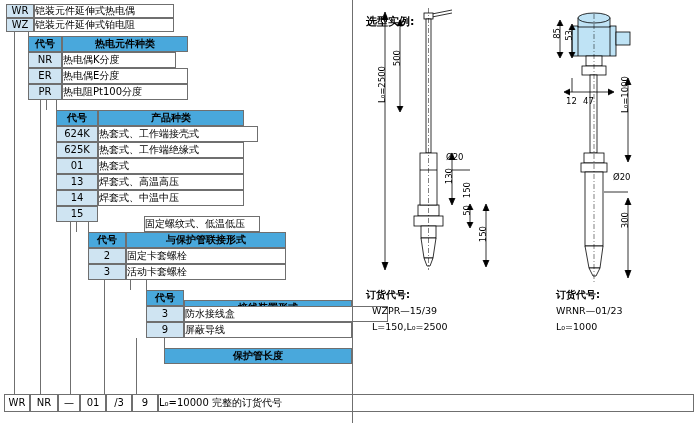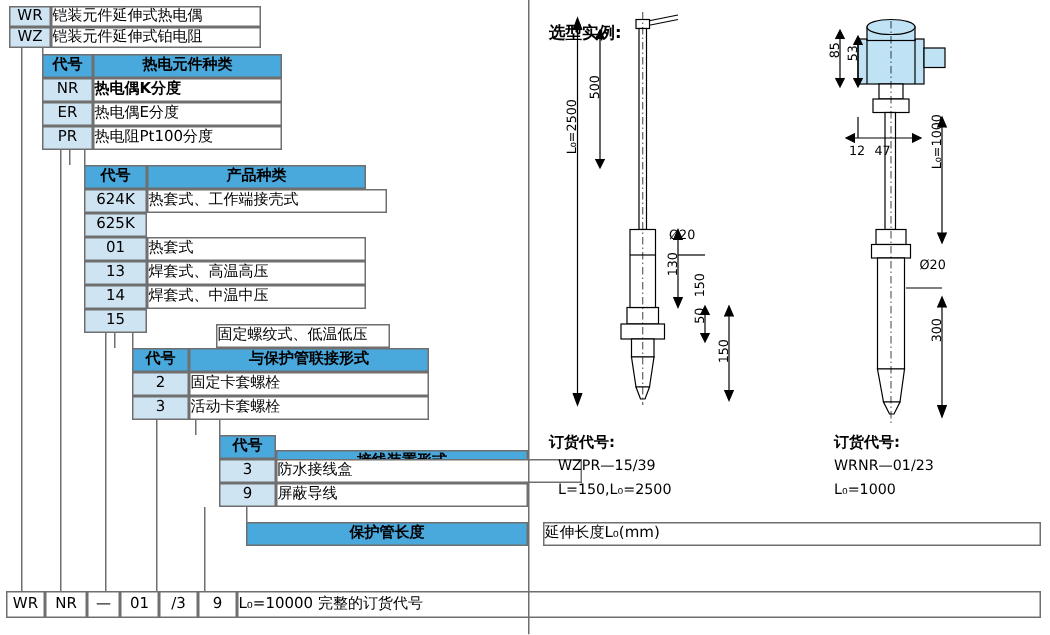--- a/index.html
+++ b/index.html
@@ -55,35 +55,36 @@
   <div class="cell code" style="left:6px;top:4px;width:28px;height:14px;">WR</div>
   <div class="cell left plain" style="left:34px;top:4px;width:140px;height:14px;">铠装元件延伸式热电偶</div>
 
   <div class="cell code" style="left:6px;top:18px;width:28px;height:14px;">WZ</div>
   <div class="cell left plain" style="left:34px;top:18px;width:140px;height:14px;">铠装元件延伸式铂电阻</div>
 
   <div class="cell hdr" style="left:28px;top:36px;width:34px;height:16px;">代号</div>
   <div class="cell hdr" style="left:62px;top:36px;width:126px;height:16px;text-align:right;">热电元件种类</div>
 
   <div class="cell code" style="left:28px;top:52px;width:34px;height:16px;">NR</div>
-  <div class="cell left plain" style="left:62px;top:52px;width:126px;height:16px;font-weight:bold;">热电偶K分度</div>
+  <div class="cell left plain" style="left:62px;top:52px;width:114px;height:16px;">热电偶K分度</div>
 
   <div class="cell code" style="left:28px;top:68px;width:34px;height:16px;">ER</div>
   <div class="cell left plain" style="left:62px;top:68px;width:126px;height:16px;">热电偶E分度</div>
 
   <div class="cell code" style="left:28px;top:84px;width:34px;height:16px;">PR</div>
   <div class="cell left plain" style="left:62px;top:84px;width:126px;height:16px;">热电阻Pt100分度</div>
 
   <div class="cell hdr" style="left:56px;top:110px;width:42px;height:16px;">代号</div>
   <div class="cell hdr" style="left:98px;top:110px;width:146px;height:16px;">产品种类</div>
 
   <div class="cell code" style="left:56px;top:126px;width:42px;height:16px;">624K</div>
   <div class="cell left plain" style="left:98px;top:126px;width:160px;height:16px;">热套式、工作端接壳式</div>
 
   <div class="cell code" style="left:56px;top:142px;width:42px;height:16px;">625K</div>
+  <div class="cell left plain" style="left:98px;top:142px;width:146px;height:16px;">热套式、工作端绝缘式</div>
 
   <div class="cell code" style="left:56px;top:158px;width:42px;height:16px;">01</div>
   <div class="cell left plain" style="left:98px;top:158px;width:146px;height:16px;">热套式</div>
 
   <div class="cell code" style="left:56px;top:174px;width:42px;height:16px;">13</div>
   <div class="cell left plain" style="left:98px;top:174px;width:146px;height:16px;">焊套式、高温高压</div>
 
   <div class="cell code" style="left:56px;top:190px;width:42px;height:16px;">14</div>
   <div class="cell left plain" style="left:98px;top:190px;width:146px;height:16px;">焊套式、中温中压</div>
 
@@ -102,21 +103,20 @@
   <div class="cell hdr" style="left:146px;top:290px;width:38px;height:16px;">代号</div>
   <div class="cell hdr" style="left:184px;top:300px;width:168px;height:16px;">接线装置形式</div>
 
   <div class="cell code" style="left:146px;top:306px;width:38px;height:16px;">3</div>
   <div class="cell left plain" style="left:184px;top:306px;width:204px;height:16px;">防水接线盒</div>
 
   <div class="cell code" style="left:146px;top:322px;width:38px;height:16px;">9</div>
   <div class="cell left plain" style="left:184px;top:322px;width:168px;height:16px;">屏蔽导线</div>
 
   <div class="cell hdr" style="left:164px;top:348px;width:188px;height:16px;">保护管长度</div>
-  <div class="cell left plain" style="left:362px;top:348px;width:332px;height:16px;">延伸长度L₀(mm)</div>
 
   <div class="vline" style="left:28px;top:32px;height:4px;"></div>
   <div class="vline" style="left:46px;top:100px;height:10px;"></div>
   <div class="vline" style="left:56px;top:100px;height:10px;"></div>
   <div class="vline" style="left:76px;top:222px;height:10px;"></div>
   <div class="vline" style="left:88px;top:222px;height:10px;"></div>
   <div class="vline" style="left:130px;top:280px;height:10px;"></div>
   <div class="vline" style="left:146px;top:280px;height:10px;"></div>
   <div class="vline" style="left:164px;top:338px;height:10px;"></div>
 

